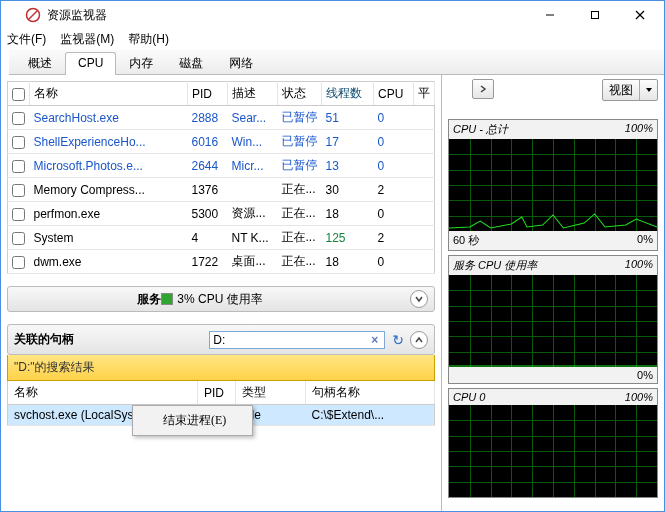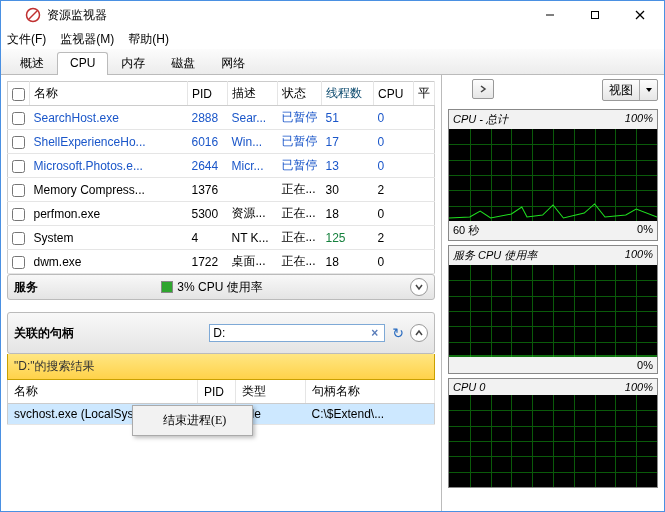--- a/index.html
+++ b/index.html
@@ -3,43 +3,43 @@
 <meta charset="utf-8">
 <style>
   * { box-sizing: border-box; margin: 0; padding: 0; }
   body { font-family: "Microsoft YaHei", "Segoe UI", sans-serif; font-size: 12px; background: #fff; width: 665px; height: 512px; overflow: hidden; border: 1px solid #4a90e2; }
   .titlebar { display: flex; align-items: center; height: 28px; padding: 0 2px 0 24px; }
   .titlebar-icon { width: 16px; height: 16px; margin-right: 6px; }
   .titlebar-title { flex: 1; font-size: 12px; }
   .titlebar-btn { width: 45px; height: 28px; display: flex; align-items: center; justify-content: center; cursor: pointer; }
   .menubar { height: 20px; display: flex; align-items: center; padding: 0 6px; gap: 14px; }
   .menubar-item { cursor: pointer; }
-  .tabbar { display: flex; border-bottom: 1px solid #bbb; background: linear-gradient(#fcfcfc,#ececec); height: 26px; padding: 2px 6px 0 6px; }
+  .tabbar { display: flex; border-bottom: 1px solid #bbb; background: linear-gradient(#fcfcfc,#ececec); height: 26px; padding: 2px 6px 0 6px; margin-left: 8px; }
   .tab { padding: 3px 12px; border: 1px solid transparent; border-bottom: none; cursor: pointer; border-radius: 3px 3px 0 0; }
   .tab.active { background: #fff; border-color: #bbb; position: relative; top: 1px; }
   .content { display: flex; height: calc(512px - 28px - 20px - 26px); }
   .left { width: 440px; padding: 4px 6px; overflow-y: auto; }
   .right { flex: 1; padding: 4px 6px; border-left: 1px solid #bbb; }
   table.proc { width: 100%; border-collapse: collapse; margin-top: 2px; border: 1px solid #ccc; }
   table.proc th, table.proc td { padding: 3px 4px; text-align: left; white-space: nowrap; overflow: hidden; border-bottom: 1px solid #e5e5e5; font-weight: normal; }
   table.proc th { border-bottom: 1px solid #ccc; border-right: 1px solid #e5e5e5; }
   .link { color: #1a56c9; }
   .check { width: 16px; }
   .check input { vertical-align: middle; }
   .col-pid { width: 40px; }
   .col-desc { width: 50px; }
   .col-status { width: 42px; color: #1a56c9; }
   .col-threads { width: 52px; text-align: right; color: #1a56c9; }
   .col-cpu { width: 40px; text-align: right; color: #1a56c9; }
   .col-avg { width: 16px; }
-  .section-head { display: flex; align-items: center; background: linear-gradient(#f8f8f8,#e4e4e4); border: 1px solid #bbb; height: 26px; padding: 0 6px; border-radius: 3px; }
+  .section-head { display: flex; align-items: center; background: linear-gradient(#f8f8f8,#e4e4e4); border: 1px solid #bbb; height: 26px; padding: 0 6px; margin-top: 12px; border-radius: 3px; text-align: right; }
   .section-title { flex: 1; font-weight: bold; }
   .cpu-indicator { width: 12px; height: 12px; background: #2fa52f; margin-right: 4px; border: 1px solid #888; }
   .collapse-btn { width: 18px; height: 18px; border: 1px solid #999; border-radius: 50%; display: flex; align-items: center; justify-content: center; cursor: pointer; background: #fff; }
-  .handles-head { display: flex; align-items: center; background: linear-gradient(#f8f8f8,#e4e4e4); border: 1px solid #bbb; border-radius: 3px; height: 42px; padding: 8px 6px; margin-top: 12px; }
+  .handles-head { display: flex; align-items: center; background: linear-gradient(#f8f8f8,#e4e4e4); border: 1px solid #bbb; border-radius: 3px; height: 31px; padding: 8px 6px; margin-top: 12px; }
   .search-input { flex: 0 0 140px; height: 18px; border: 1px solid #7ea9d6; padding: 0 16px 0 3px; font-size: 12px; }
   .search-x { position: relative; left: -14px; color: #5a7dba; cursor: pointer; font-weight: bold; }
   .refresh-ic { color: #2a6cc0; margin-right: 6px; cursor: pointer; font-size: 14px; }
   .result-bar { background: linear-gradient(#ffe682,#ffd24a); border: 1px solid #c9a000; padding: 4px 6px; margin-top: 0; font-size: 12px; color: #333; border-top: none; }
   table.handles { width: 100%; border-collapse: collapse; border: 1px solid #ccc; border-top: none; }
   table.handles th, table.handles td { padding: 3px 6px; text-align: left; white-space: nowrap; overflow: hidden; border-bottom: 1px solid #e5e5e5; font-weight: normal; }
   table.handles th { border-bottom: 1px solid #ccc; border-right: 1px solid #e5e5e5; }
   table.handles tr.selected td { background: #cde8ff; }
   .ctx-menu { position: absolute; background: #f2f2f2; border: 1px solid #aaa; box-shadow: 2px 2px 4px rgba(0,0,0,0.25); padding: 2px; font-size: 12px; }
   .ctx-item { padding: 4px 24px 4px 28px; cursor: pointer; font-family: Liberation Serif, serif; }
@@ -236,21 +236,21 @@
         </tr>
       </tbody>
     </table>
 
     <div class="ctx-menu" style="left:132px; top:405px;">
       <div class="ctx-item">结束进程(E)</div>
     </div>
   </div>
 
   <div class="right">
-    <div style="display:flex; gap:8px; margin-bottom:8px;padding-left:24px;">
+    <div style="display:flex; gap:8px; margin-bottom:18px;padding-left:24px;">
       <span class="arrow-box">
         <svg width="10" height="10">
             <path d="M3 2 L7 5 L3 8" fill="none" stroke="#444" stroke-width="1.5"></path>
           </svg>
       </span>
       <span style="flex:1"></span>
       <div style="display:flex; border:1px solid #999; background:linear-gradient(#fdfdfd,#e6e6e6); height:22px; align-items:center; border-radius:2px;">
         <span style="padding:0 6px;">视图</span>
         <span class="dropdown-arrow">
           <svg width="8" height="8">

